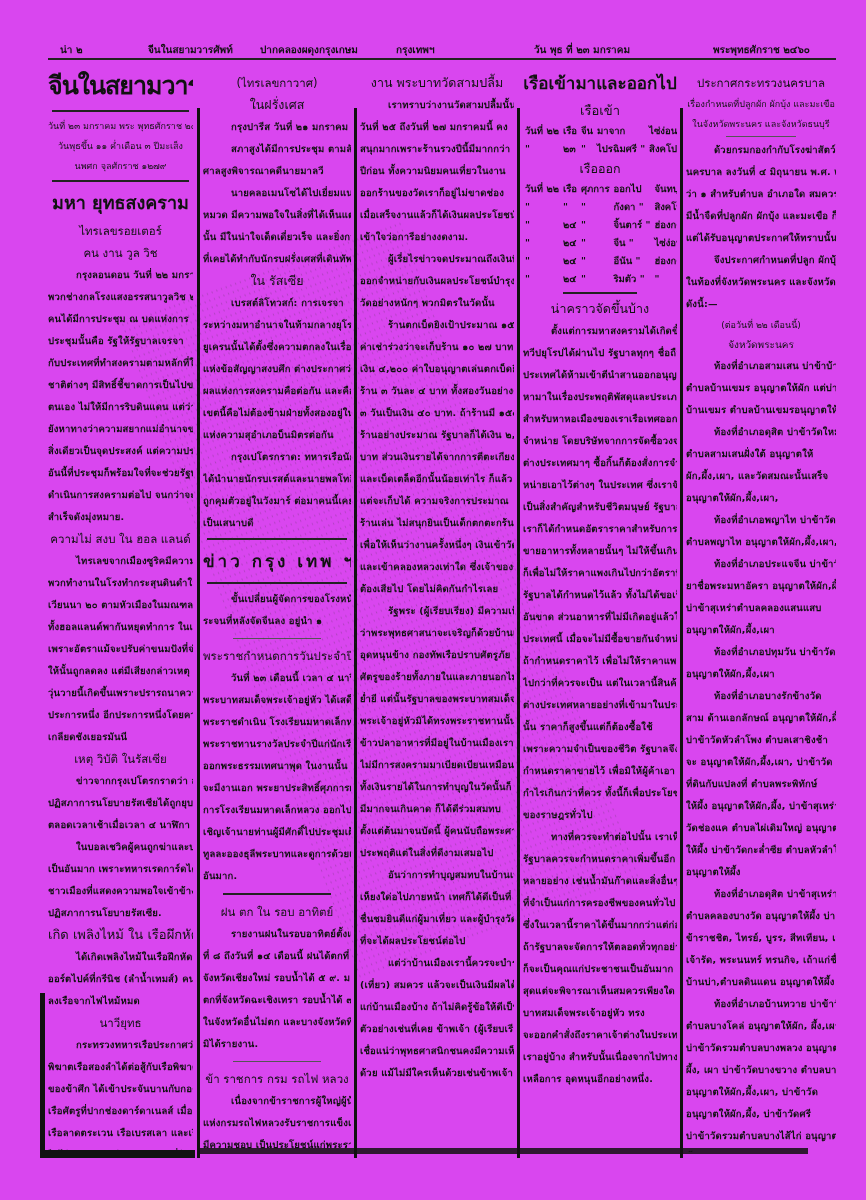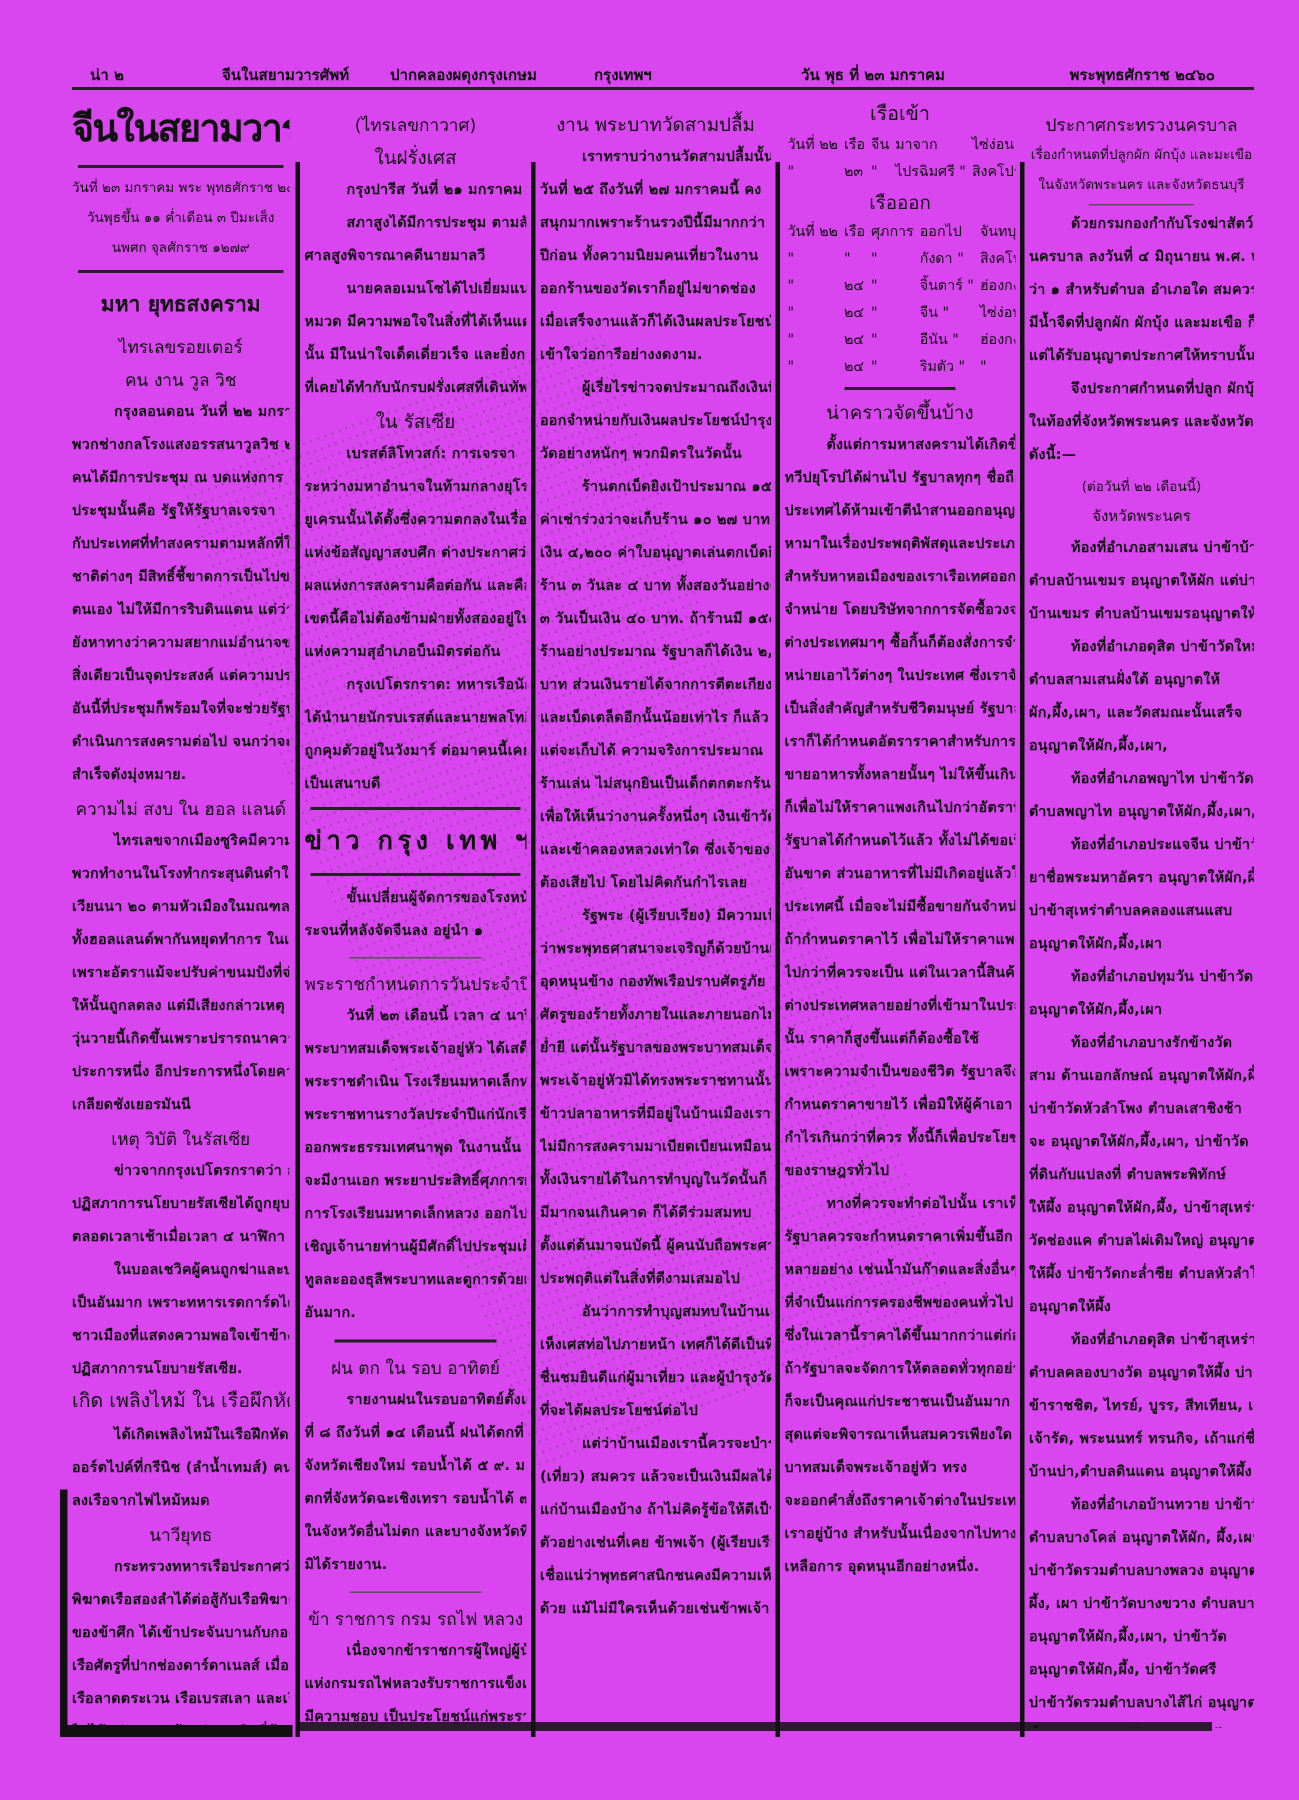--- a/index.html
+++ b/index.html
@@ -17,21 +17,21 @@
   .line.indent{padding-left:28px;}
   .subhead{font-size:11.5px;font-weight:normal;text-align:center;line-height:22px;white-space:nowrap;}
   .masthead{font-size:25px;font-weight:bold;line-height:40px;white-space:nowrap;
         letter-spacing:-1px;text-align:center;font-family:"DejaVu Serif",serif;}
   .big-head{font-size:22px;font-weight:bold;line-height:34px;white-space:nowrap;text-align:center;
         font-family:"DejaVu Serif",serif;}
   .rule{height:2px;background:#222;margin:4px 4px;}
   .rule.thin{height:1px;background:#555;}
   .small{font-size:9px;line-height:20px;font-weight:normal;text-align:center;white-space:nowrap;}
   .tbl{width:100%;border-collapse:collapse;}
-  .tbl td{font-size:9.5px;font-weight:normal;line-height:18px;padding:0 2px;white-space:nowrap;}
+  .tbl td{font-size:9.5px;font-weight:bold;line-height:18px;padding:0 2px;white-space:nowrap;}
   .noise{position:absolute;pointer-events:none;opacity:.25;
         background-image:radial-gradient(#333 0.6px,transparent 0.8px);background-size:5px 7px;}
   .ink-blot{position:absolute;background:#111;}
 </style>
 </head>
 <body>
 
 <div class="page">
 
   <div class="running-head">
@@ -49,21 +49,21 @@
   <div class="vrule" style="left:517px;height:1050px"></div>
   <div class="vrule" style="left:680px;height:1050px"></div>
 
   <div class="col" style="left:48px;width:145px;">
     <div class="masthead">จีนในสยามวารศัพท์</div>
     <div class="rule"></div>
     <div class="small">วันที่ ๒๓ มกราคม พระ พุทธศักราช ๒๔๖๐</div>
     <div class="small">วันพุธขึ้น ๑๑ ค่ำเดือน ๓ ปีมะเส็ง</div>
     <div class="small">นพศก จุลศักราช ๑๒๗๙</div>
     <div class="rule"></div>
-    <div class="big-head" style="font-size:14px;">มหา ยุทธสงคราม</div>
+    <div class="big-head" style="font-size:18px;">มหา ยุทธสงคราม</div>
     <div class="subhead">ไทรเลขรอยเตอร์</div>
 
     <div>
       <div class="subhead">คน งาน วูล วิช</div>
       <div class="line indent">กรุงลอนดอน วันที่ ๒๒ มกราคม</div>
       <div class="line">พวกช่างกลโรงแสงอรรสนาวูลวิช ๒,๐๐๐</div>
       <div class="line">คนได้มีการประชุม ณ บดแห่งการ</div>
       <div class="line">ประชุมนั้นคือ รัฐให้รัฐบาลเจรจา</div>
       <div class="line">กับประเทศที่ทำสงครามตามหลักที่ให้ชน</div>
       <div class="line">ชาติต่างๆ มีสิทธิ์ชี้ขาดการเป็นไปของ</div>
@@ -220,34 +220,35 @@
       <div class="line">ศัตรูของร้ายทั้งภายในและภายนอกไม่มีมา</div>
       <div class="line">ย่ำยี แต่นั้นรัฐบาลของพระบาทสมเด็จ</div>
       <div class="line">พระเจ้าอยู่หัวมิได้ทรงพระราชทานนั้น</div>
       <div class="line">ข้าวปลาอาหารที่มีอยู่ในบ้านเมืองเรา</div>
       <div class="line">ไม่มีการสงครามมาเบียดเบียนเหมือนดังนี้</div>
       <div class="line">ทั้งเงินรายได้ในการทำบุญในวัดนั้นก็</div>
       <div class="line">มีมากจนเกินคาด ก็ได้ดีร่วมสมทบ</div>
       <div class="line">ตั้งแต่ต้นมาจนบัดนี้ ผู้คนนับถือพระศาสนา</div>
       <div class="line">ประพฤติแต่ในสิ่งที่ดีงามเสมอไป</div>
       <div class="line indent">อันว่าการทำบุญสมทบในบ้านเมือง ก็จะ</div>
-      <div class="line">เห็งเศสท่อไปภายหน้า เทศก็ได้ดีเป็นที่</div>
+      <div class="line">เห็ยงใด่อไปภายหน้า เทศก็ได้ดีเป็นที่</div>
       <div class="line">ชื่นชมยินดีแก่ผู้มาเที่ยว และผู้บำรุงวัด</div>
       <div class="line">ที่จะได้ผลประโยชน์ต่อไป</div>
       <div class="line indent">แต่ว่าบ้านเมืองเรานี้ควรจะบำรุงให้</div>
       <div class="line">(เที่ยว) สมควร แล้วจะเป็นเงินมีผลได้</div>
       <div class="line">แก่บ้านเมืองบ้าง ถ้าไม่คิดรู้ข้อให้ดีเป็น</div>
       <div class="line">ตัวอย่างเช่นที่เคย ข้าพเจ้า (ผู้เรียบเรียง)</div>
       <div class="line">เชื่อแน่ว่าพุทธศาสนิกชนคงมีความเห็นพ้อง</div>
       <div class="line">ด้วย แม้ไม่มีใครเห็นด้วยเช่นข้าพเจ้า</div>
     </div>
   </div>
 
   <div class="col" style="left:523px;width:154px;">
     <div>
+      <div class="big-head" style="font-size:17px">เรือเข้ามาและออกไป</div>
       <div class="subhead" style="font-size:13px">เรือเข้า</div>
       <table class="tbl">
         <tbody>
             <tr>
           <td>วันที่ ๒๒</td>
           <td>เรือ</td>
           <td>จีน</td>
           <td>มาจาก</td>
           <td>ไซ่ง่อน</td>
         </tr>

